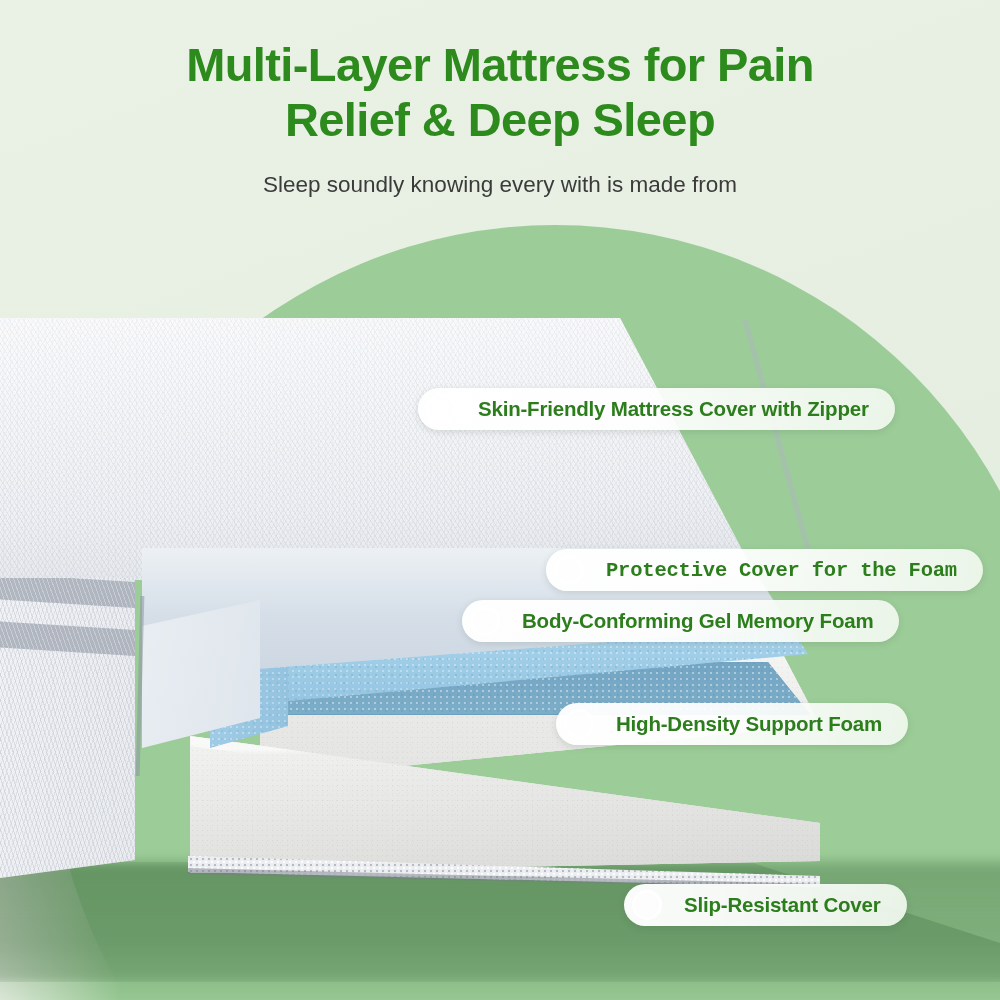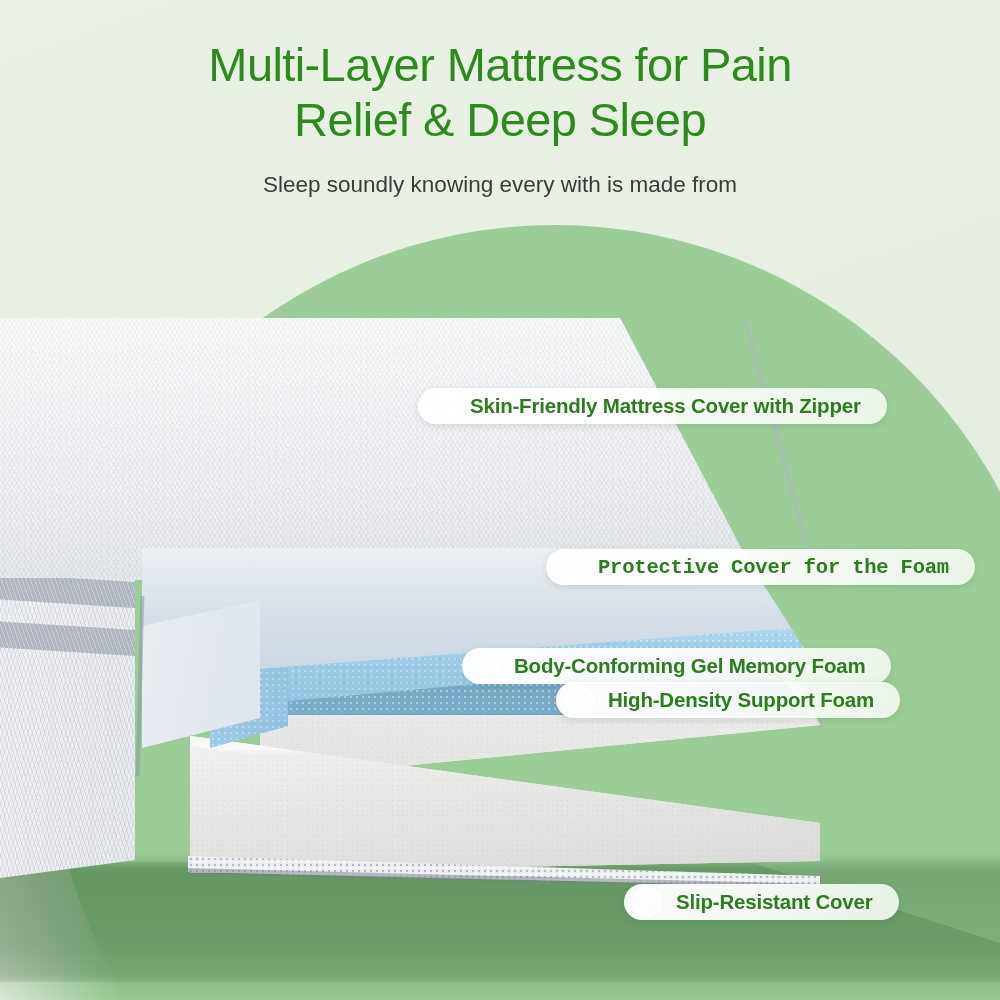--- a/index.html
+++ b/index.html
@@ -258,54 +258,55 @@
   .cover-right-edge{
     position:absolute; left:742px; top:320px; width:90px; height:270px;
     clip-path:polygon(0 0, 6px 0, 78px 262px, 72px 262px);
     background:rgba(176,182,192,.45);
   }
 
   
   .pill{
     position:absolute;
     display:flex; align-items:center;
-    height:36px;
+    height:42px;
     padding:0 26px 0 8px;
     border-radius:21px;
     background:linear-gradient(100deg,rgba(255,255,255,.97) 0%,rgba(255,255,255,.93) 45%,rgba(240,248,238,.93) 100%);
     box-shadow:0 2px 7px rgba(60,80,60,.16);
     white-space:nowrap;
+    gap:8px;
   }
   .pill .dot{
     width:30px; height:30px; border-radius:50%;
     background:rgba(255,255,255,.45);
     box-shadow:inset 0 0 0 3px rgba(255,255,255,.92);
     flex:0 0 auto;
   }
   .pill .txt{
     margin-left:14px;
     color:#2c7d1c;
     font-size:20.5px;
     font-weight:bold;
     letter-spacing:-.2px;
   }
 
   #pill0 { left:418px; top:388px; }
   #pill1 { left:546px; top:549px;font-family:Liberation Mono, monospace; }
-  #pill2 { left:462px; top:600px;margin-top:48px; }
-  #pill3 { left:556px; top:682px; }
+  #pill2 { left:462px; top:600px; }
+  #pill3 { left:556px; top:703px; }
   #pill4 { left:624px; top:884px; }
 
   
   .header{ position:absolute; left:0; top:0; width:1000px; text-align:center; }
   .title{
     margin-top:38px;
     color:#2d8a1c;
     font-size:47px;
-    font-weight:normal;
+    font-weight:bold;
     line-height:1.17;
     letter-spacing:-.6px;
   }
   .subtitle{
     margin-top:22px;
     color:#3b3b3b;
     font-size:22.5px;
     line-height:1.33;
     font-weight:normal;
   }

